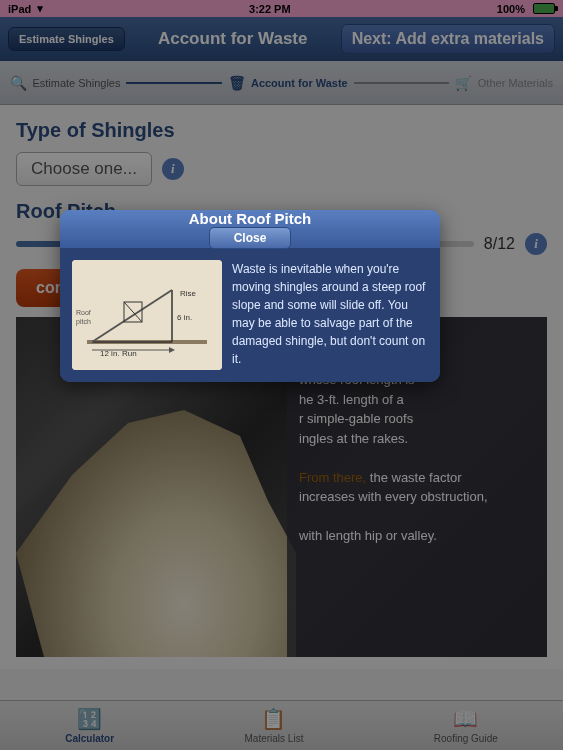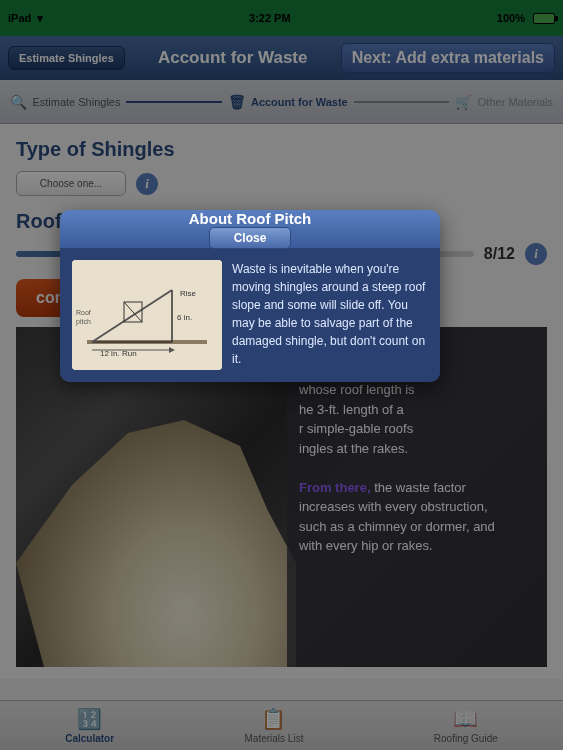--- a/index.html
+++ b/index.html
@@ -7,22 +7,22 @@
       width: 563px;
       height: 750px;
       font-family: -apple-system, 'Helvetica Neue', Arial, sans-serif;
       overflow: hidden;
       position: relative;
       background: #e8e8e8;
     }
 
     
     .status-bar {
-      background: #15803d;
-      height: 36px;
+      background: #f9a8d4;
+      height: 17px;
       display: flex;
       align-items: center;
       justify-content: space-between;
       padding: 0 8px;
       font-size: 11px;
       font-weight: 600;
       color: #000;
     }
     .status-left { display: flex; align-items: center; gap: 6px; }
     .status-right { display: flex; align-items: center; gap: 8px; }
@@ -134,21 +134,21 @@
       display: flex;
       align-items: center;
       gap: 10px;
       margin-bottom: 14px;
     }
     .dropdown-select {
       background: linear-gradient(180deg, #fff 0%, #e8e8e8 100%);
       border: 1px solid #aaa;
       border-radius: 6px;
       padding: 6px 14px;
-      font-size: 10px;
+      font-size: 17px;
       color: #555;
       cursor: pointer;
       min-width: 110px;
     }
     .info-icon {
       width: 22px;
       height: 22px;
       border-radius: 50%;
       background: #5a7fc0;
       color: #fff;
@@ -182,21 +182,21 @@
       left: 58%;
       top: 50%;
       transform: translate(-50%, -50%);
       width: 22px;
       height: 22px;
       border-radius: 50%;
       background: linear-gradient(180deg, #fff 0%, #ddd 100%);
       border: 1px solid #aaa;
       box-shadow: 0 1px 3px rgba(0,0,0,0.3);
     }
-    .pitch-value { font-size: 16px; font-weight: 700; color: #333; }
+    .pitch-value { font-size: 16px; font-weight: 400; color: #333; }
 
     
     .continue-btn {
       background: linear-gradient(180deg, #e05820 0%, #b83a0a 100%);
       border: none;
       border-radius: 8px;
       color: #fff;
       font-size: 16px;
       font-weight: 700;
       padding: 10px 20px;
@@ -244,21 +244,21 @@
       top: 0;
       right: 0;
       width: 260px;
       height: 100%;
       background: rgba(50, 50, 60, 0.82);
       padding: 14px 12px;
       color: #fff;
       font-size: 13px;
       line-height: 1.5;
     }
-    .text-overlay .highlighted { color: #8b5cf6; font-weight: 700; }
+    .text-overlay .highlighted { color: #a16207; font-weight: 400; }
 
     
     .modal-backdrop {
       position: absolute;
       top: 0;
       left: 0;
       width: 100%;
       height: 100%;
       background: rgba(0,0,0,0.45);
       z-index: 100;
@@ -418,22 +418,22 @@
       <span>that will generate no</span><br>
       <span>utting is that rare</span><br>
       <span>whose roof length is</span><br>
       <span>he 3-ft. length of a</span><br>
       <span>r simple-gable roofs</span><br>
       <span>ingles at the rakes.</span><br>
       <br>
       <span class="highlighted">From there,</span>
       <span>the waste factor</span><br>
       <span>increases with every obstruction,</span><br>
-      <span>such as a chimney or dormer, and</span><br>
-      <span>with every hip or rakes.</span>
+      <br>
+      <span>with length hip or valley.</span>
     </div>
   </div>
 </div>
 
 <div class="modal-backdrop">
   <div class="modal">
     <div class="modal-header">
       <div style="width:50px"></div>
       <div class="modal-title">About Roof Pitch</div>
       <button class="modal-close-btn">Close</button>

